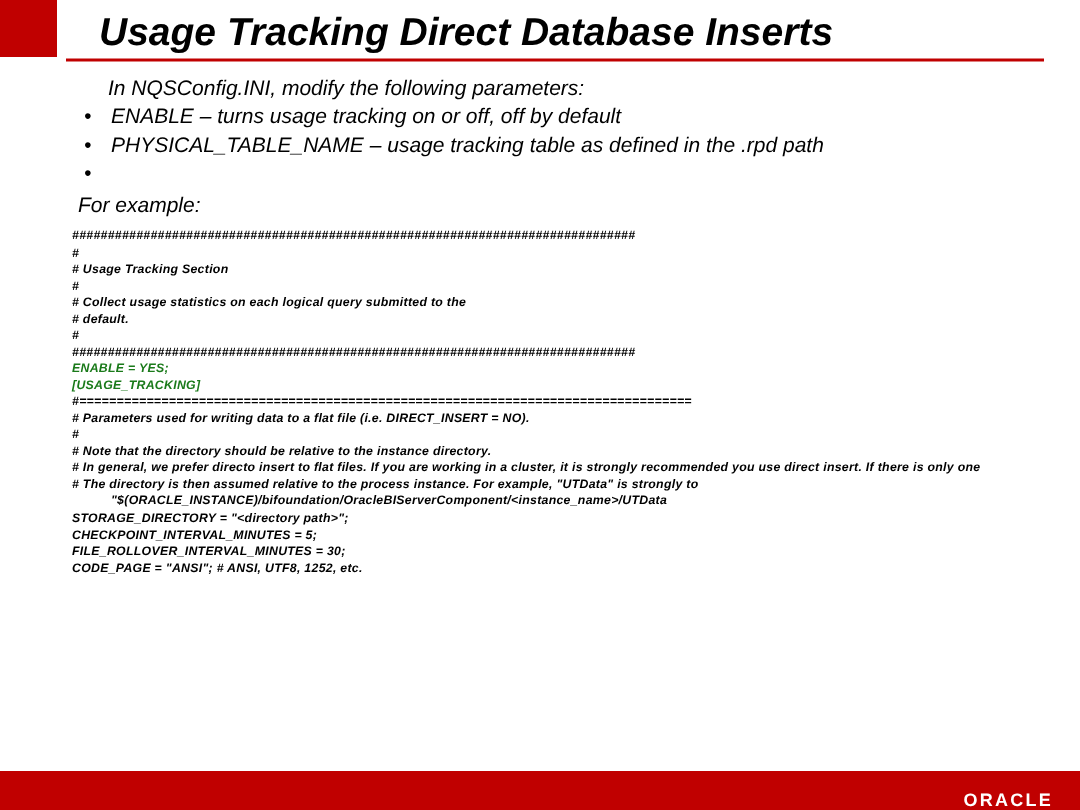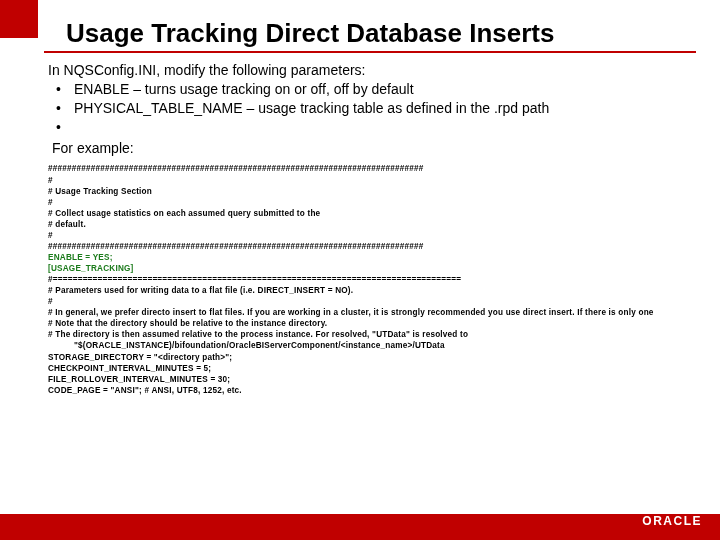--- a/index.html
+++ b/index.html
@@ -13,37 +13,38 @@
   }
   .red-block {
     position: absolute;
     top: 0;
     left: 0;
     width: 38px;
     height: 38px;
     background: #c00000;
   }
   .content {
-    padding: 18px 24px 0 44px;
+    padding: 6px 24px 0 44px;
+    font-style: italic;
   }
   h1 {
     font-size: 26px;
     font-weight: bold;
     color: #000;
     border-bottom: 2px solid #c00000;
     padding-bottom: 2px;
     margin-bottom: 8px;
     padding-left: 22px;
   }
   .body-text {
     font-size: 14px;
     color: #000;
     line-height: 1.35;
   }
-  .intro { padding-left: 4px; }
+  .intro { padding-left: 4px; margin-left: 24px; }
   .bullet-row { display: flex; padding-left: 12px; }
   .bullet-dot { width: 18px; flex-shrink: 0; }
   .example-label { padding-left: 8px; margin-top: 2px; }
   .code-block {
     font-size: 8.2px;
     line-height: 1.35;
     font-weight: bold;
     color: #000;
     margin-top: 6px;
     padding-left: 4px;
@@ -53,21 +54,21 @@
   .code-block .green { color: #1a7a1a; }
   .code-indent { padding-left: 26px; }
   .footer-bar {
     position: absolute;
     bottom: 0;
     left: 0;
     right: 0;
     height: 26px;
     background: #c00000;
     display: flex;
-    align-items: flex-start;
+    align-items: flex-end;
     justify-content: flex-end;
     padding-right: 18px;
     margin-top: 32px;
   }
   .oracle-logo {
     color: #fff;
     font-family: Arial, sans-serif;
     font-weight: bold;
     font-size: 12px;
     letter-spacing: 1.5px;
@@ -98,32 +99,32 @@
       <div class="bullet-dot">•</div>
     </div>
     <div class="example-label">For example:</div>
   </div>
 
   <div class="code-block">
     <div>###############################################################################</div>
     <div>#</div>
     <div>#  Usage Tracking Section</div>
     <div>#</div>
-    <div>#  Collect usage statistics on each assumed query submitted to the</div>
+    <div>#  Collect usage statistics on each logical query submitted to the</div>
     <div>#  default.</div>
     <div>#</div>
     <div>###############################################################################</div>
     <div class="green">ENABLE = YES;</div>
     <div class="green">[USAGE_TRACKING]</div>
     <div>#==================================================================================</div>
     <div># Parameters used for writing data to a flat file (i.e. DIRECT_INSERT = NO).</div>
     <div>#</div>
+    <div># Note that the directory should be relative to the instance directory.</div>
     <div># In general, we prefer directo insert to flat files.  If you are working in a cluster, it is strongly recommended you use direct insert.  If there is only one</div>
-    <div># Note that the directory should be relative to the instance directory.</div>
-    <div># The directory is then assumed relative to the process instance.  For resolved, "UTData" is resolved to</div>
+    <div># The directory is then assumed relative to the process instance.  For example, "UTData" is strongly to</div>
     <div class="code-indent">"$(ORACLE_INSTANCE)/bifoundation/OracleBIServerComponent/&lt;instance_name&gt;/UTData</div>
     <div>STORAGE_DIRECTORY = "&lt;directory path&gt;";</div>
     <div>CHECKPOINT_INTERVAL_MINUTES = 5;</div>
     <div>FILE_ROLLOVER_INTERVAL_MINUTES = 30;</div>
     <div>CODE_PAGE = "ANSI"; # ANSI, UTF8, 1252, etc.</div>
   </div>
 </div>
 
 <div class="footer-bar">
   <div class="oracle-logo">

